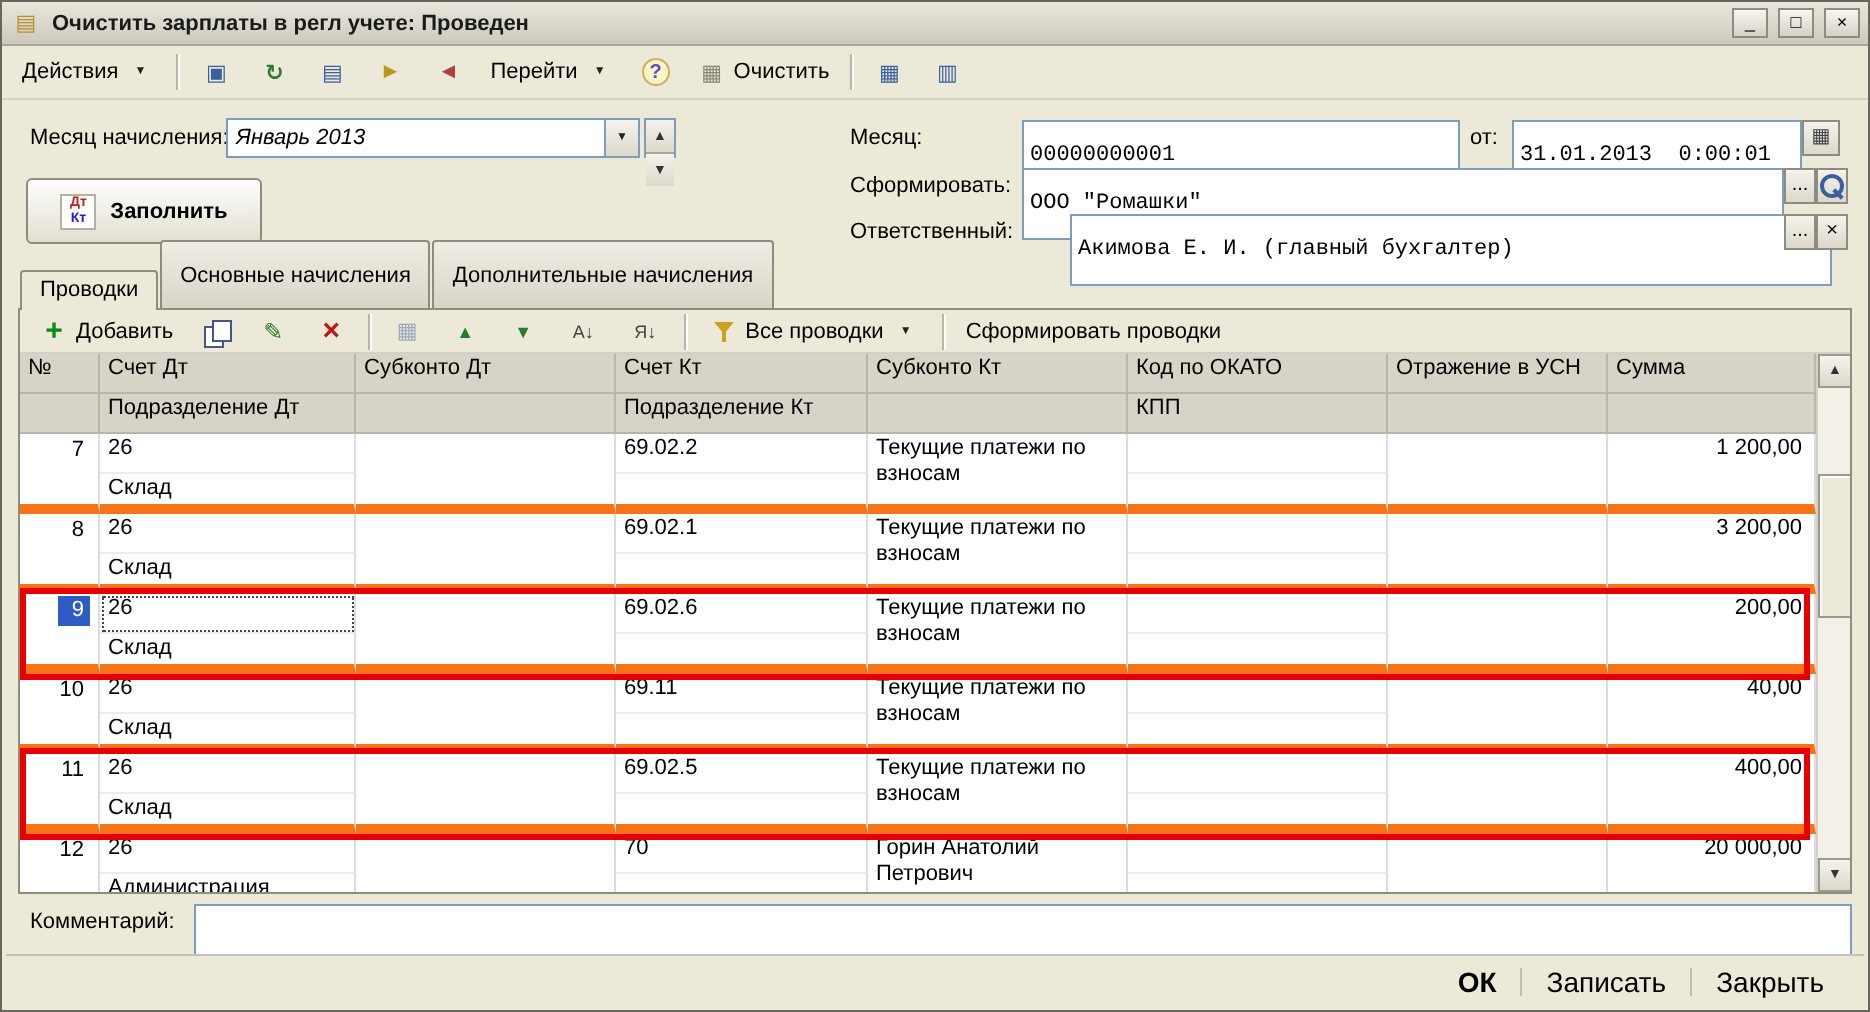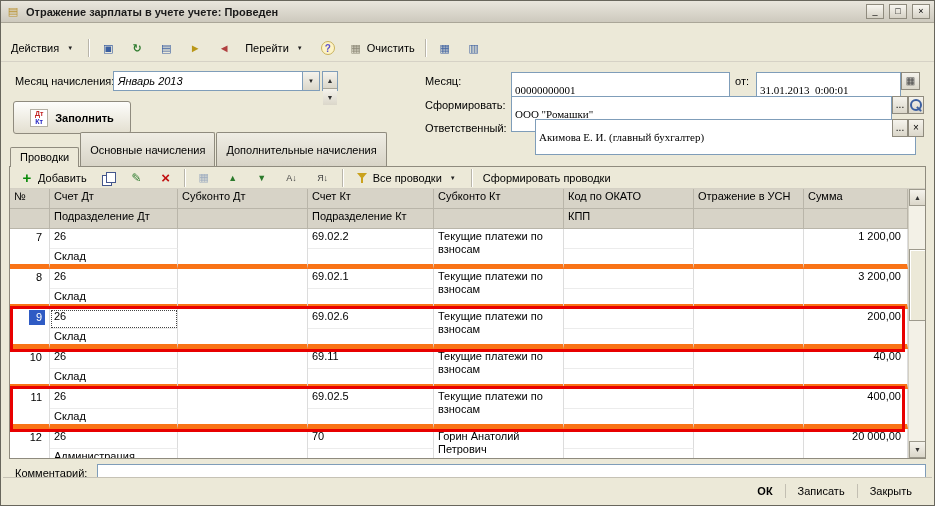--- a/index.html
+++ b/index.html
@@ -48,30 +48,30 @@
   .i-help { width:14px; height:14px; border-radius:50%; background:#fdf3c6; border:1px solid #c9b25c;
             color:#5a4fcf; font-weight:bold; font-size:10px; display:inline-flex; align-items:center; justify-content:center; }
   .i-dtkt { width:18px; height:18px; display:inline-flex; flex-direction:column; align-items:center; justify-content:center;
             font-size:7px; line-height:8px; font-weight:bold; border:1px solid #b4b0a4; background:#fff; }
   .i-dtkt::before { content:"Дт"; color:#c22222; }
   .i-dtkt::after  { content:"Кт"; color:#2222c2; }
   .i-sort { font-size:9px; color:#444; width:18px; }
   .disabled { opacity:.45; }
 
   
-  .toolbar { height:27px; display:flex; align-items:center; gap:1px; padding:0 4px; border-bottom:1px solid #d6d2c6;margin-top:12px; }
+  .toolbar { height:27px; display:flex; align-items:center; gap:1px; padding:0 4px; border-bottom:1px solid #d6d2c6; }
   .tbtn { display:inline-flex; align-items:center; gap:3px; height:21px; padding:0 5px;
           background:transparent; border:1px solid transparent; font-size:11px; color:#000; font-family:inherit; }
   .sep { width:2px; height:18px; border-left:1px solid #b9b5a9; border-right:1px solid #ffffff; margin:0 3px; flex:none; }
 
   
   .form-area { position:relative; height:84px; }
   .flabel { position:absolute; white-space:nowrap; }
   .tf { position:absolute; height:36px; border:1px solid #7f9db9; background:#fff; font-size:11px;
-        padding:0 3px; font-family:Liberation Serif, serif; color:#000; }
+        padding:0 3px; font-family:Liberation Mono, monospace; color:#000; }
   .sq { position:absolute; width:16px; height:18px; background:linear-gradient(#f5f3ec,#dbd7ca); border:1px solid #8f8b7e;
         font-size:10px; line-height:1; display:flex; align-items:center; justify-content:center; padding:0; }
   .combo { position:absolute; left:112px; top:9px; width:207px; height:20px; border:1px solid #7f9db9; background:#fff;
            display:flex; align-items:center; }
   .combo-text { flex:1; padding:0 4px; white-space:nowrap; overflow:hidden;font-style:italic; }
   .combo-btn { width:17px; height:18px; background:linear-gradient(#f5f3ec,#dbd7ca); border:none; border-left:1px solid #7f9db9;
                display:flex; align-items:center; justify-content:center; padding:0; }
   .spinner { position:absolute; left:321px; top:9px; width:16px; height:20px; border:1px solid #7f9db9; background:#ece9d8;
              display:flex; flex-direction:column; }
   .spin-btn { flex:1; display:flex; align-items:center; justify-content:center; background:linear-gradient(#f5f3ec,#dbd7ca);
@@ -111,32 +111,32 @@
   .sb-btn { position:absolute; left:0; width:17px; height:17px; background:linear-gradient(#f5f3ec,#dbd7ca);
             border:1px solid #9d9a8d; display:flex; align-items:center; justify-content:center; padding:0; }
   .sb-up { top:0; } .sb-dn { bottom:0; }
   .sb-thumb { position:absolute; left:0; top:60px; width:17px; height:72px; background:#ece9d8;
               border:1px solid #9d9a8d; box-shadow:inset 1px 1px 0 #fff; }
 
   
   .comment-row { position:relative; height:26px; }
   .bottom-bar { position:absolute; left:2px; right:2px; bottom:2px; height:26px; border-top:1px solid #c6c2b5;
                 display:flex; align-items:center; justify-content:flex-end; padding-right:8px; background:#ece9d8; }
-  .flat-btn { background:transparent; border:none; font-size:11px; padding:3px 12px; font-family:inherit; color:#000; }
+  .flat-btn { background:transparent; border:none; font-size:14px; padding:3px 12px; font-family:inherit; color:#000; }
   .flat-btn.bold { font-weight:bold; }
   .vbar { width:1px; height:14px; background:#c3bfb2; }
 </style>
 </head>
 <body>
 
 <div class="window">
 
   <div class="titlebar">
     <span class="icon g-win"></span>
-    <span class="title">Отражение зарплаты в учете учете: Проведен</span>
+    <span class="title">Очистить зарплаты в регл учете: Проведен</span>
     <button class="winbtn">_</button>
     <button class="winbtn">□</button>
     <button class="winbtn">×</button>
   </div>
 
   <div class="toolbar">
     <button class="tbtn">
       <span>Действия</span>
       <span class="icon g-dd"></span>
     </button>

